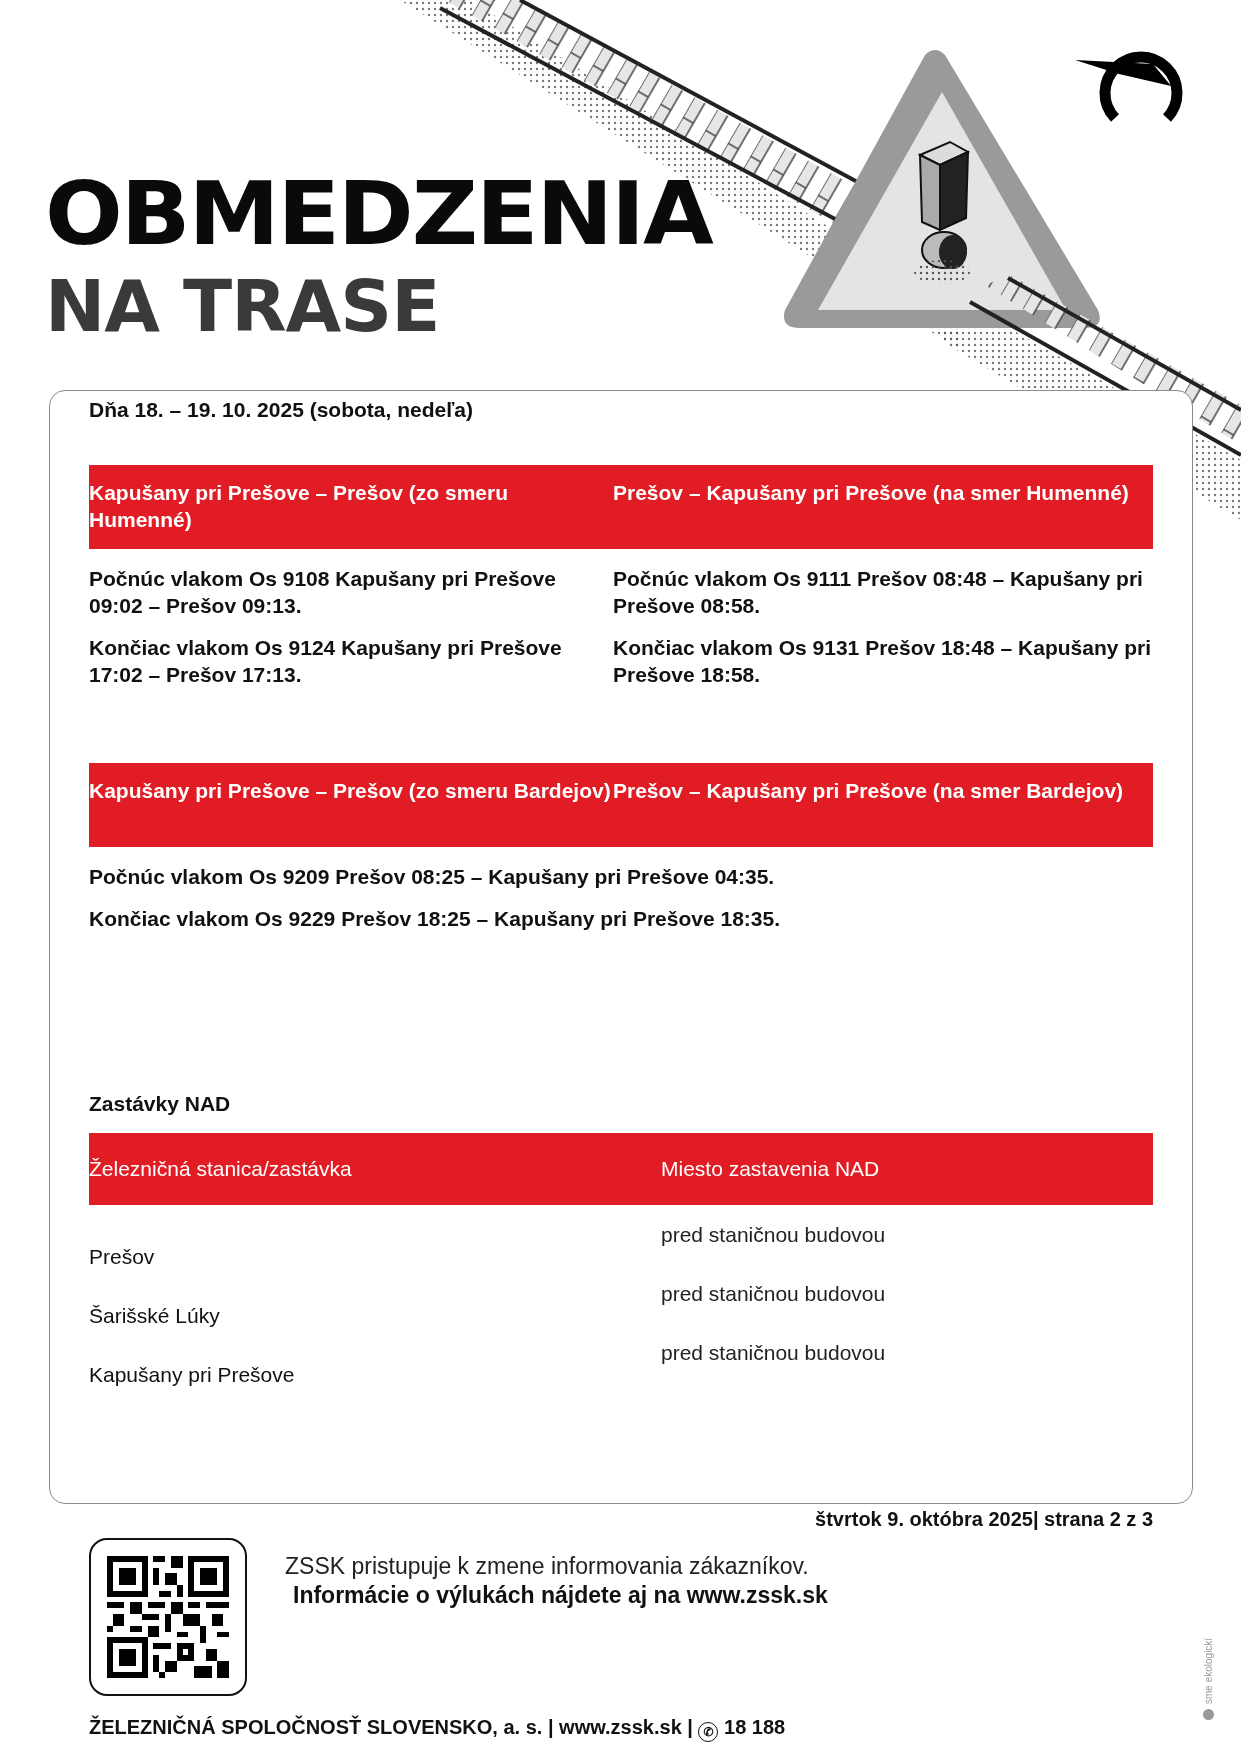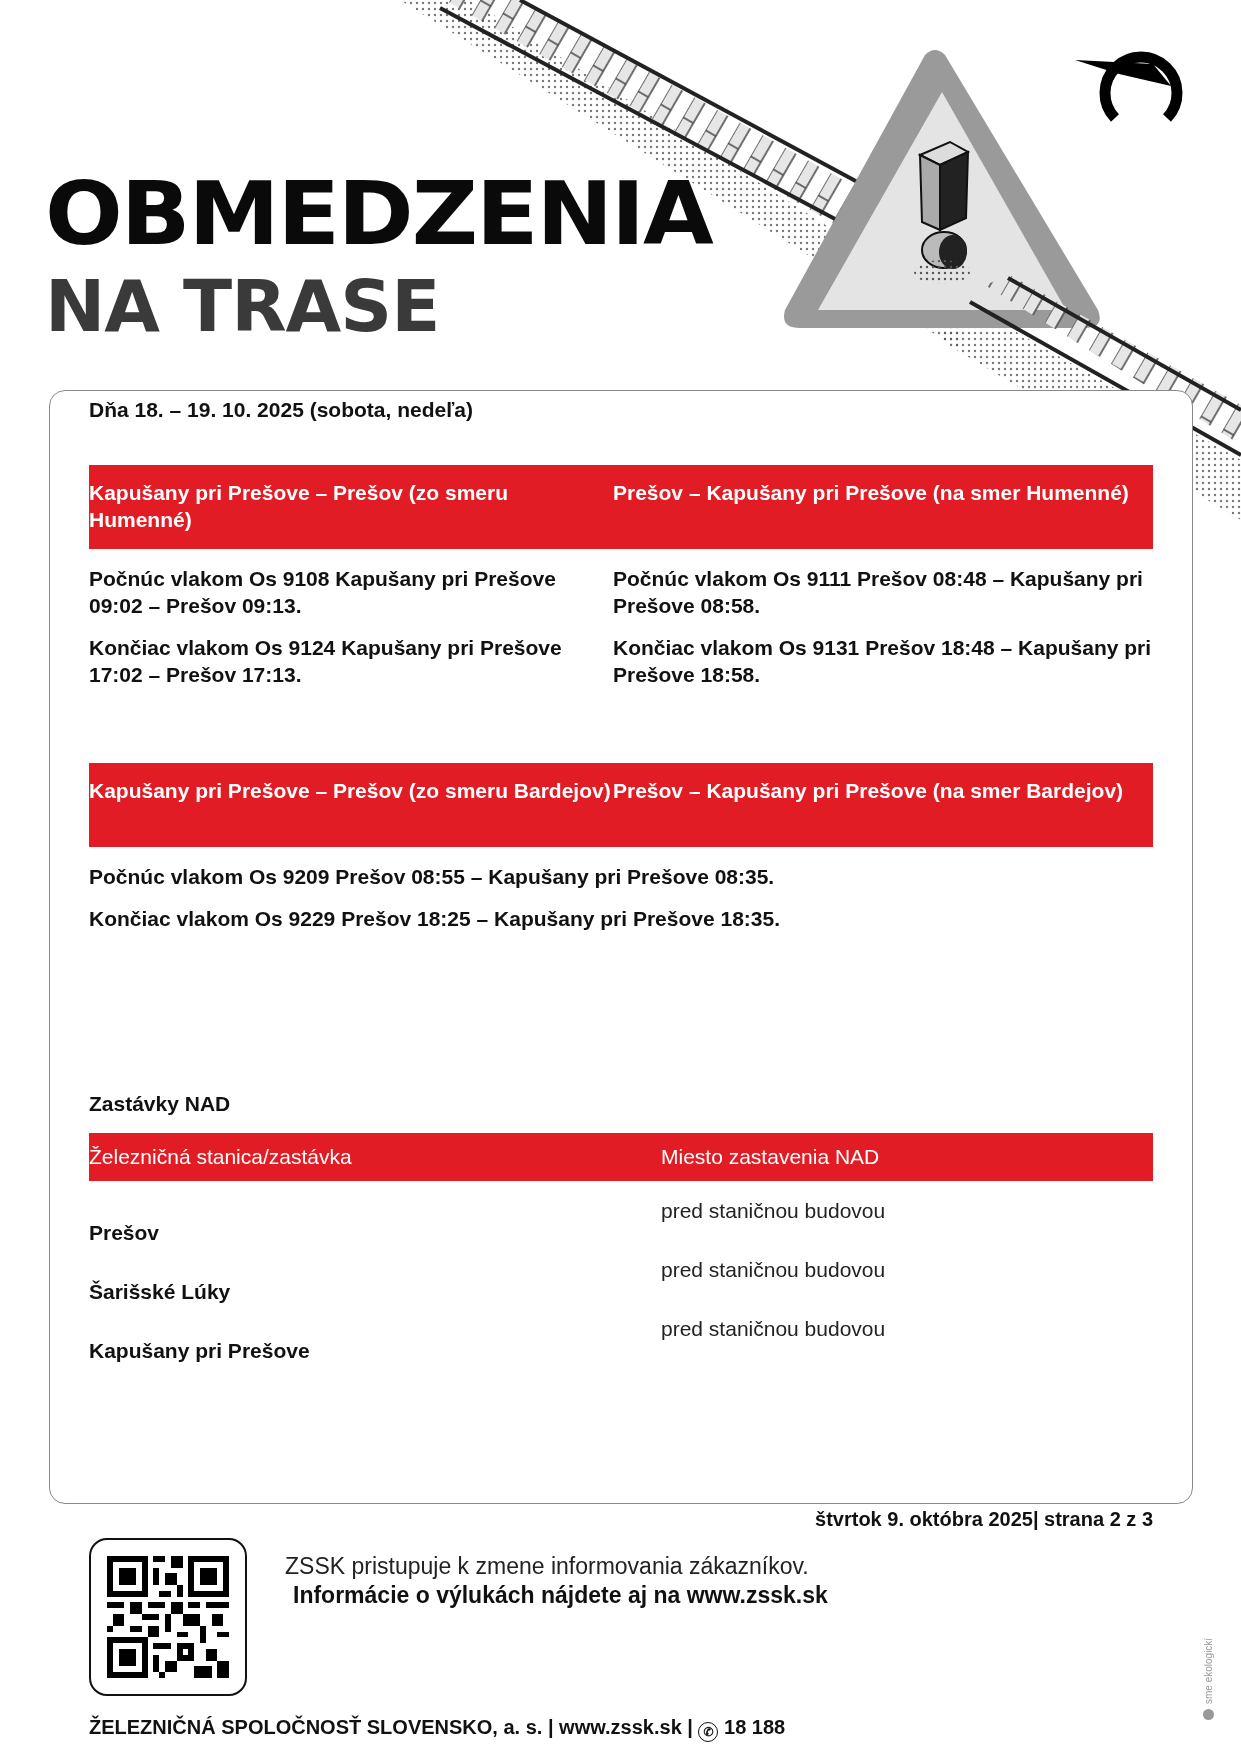--- a/index.html
+++ b/index.html
@@ -24,24 +24,24 @@
   .route-head { background: #e21c24; color: #fff; height: 84px; display: flex; margin-top: 24px; }
   .route-head .col { flex: 1; padding-top: 14px; font-size: 21px; font-weight: 700; line-height: 27px; }
   .route-head .col.left { width: 524px; flex: none; }
   .route-rows { display: flex; margin-top: 16px; }
   .route-rows .col { font-size: 21px; font-weight: 700; line-height: 27px; }
   .route-rows .col.left { width: 524px; flex: none; }
   .route-rows p { margin: 0 0 15px 0; }
 
   .stops-title { position: absolute; left: 89px; top: 1092px; font-size: 21px; font-weight: 700; z-index: 3; }
   .stops-table { position: absolute; left: 89px; top: 1133px; width: 1064px; z-index: 3; }
-  .stops-head { background: #e21c24; color: #fff; height: 48px; display: flex; align-items: center; font-size: 21px; }
+  .stops-head { background: #e21c24; color: #fff; height: 72px; display: flex; align-items: center; font-size: 21px; }
   .stops-head .c1, .stops-row .c1 { width: 572px; }
   .stops-row { display: flex; height: 59px; align-items: center; font-size: 21px; }
-  .stops-row .c1 { font-weight: 700; margin-top: 44px; }
+  .stops-row .c1 { font-weight: 400; margin-top: 44px; }
   .stops-row .c2 { color: #222; }
 
   .page-info { position: absolute; right: 88px; top: 1508px; font-size: 20px; font-weight: 700; z-index: 3; margin-left: 8px; }
 
   .qr-box { position: absolute; left: 89px; top: 1538px; width: 158px; height: 158px;
             border: 2.5px solid #111; border-radius: 18px; box-sizing: border-box; background: #fff; }
   .qr-box svg { position: absolute; left: 16px; top: 16px; }
 
   .info1 { position: absolute; left: 285px; top: 1553px; font-size: 23px; color: #222; }
   .info2 { position: absolute; left: 293px; top: 1582px; font-size: 23px; font-weight: 900; color: #111; }
@@ -120,21 +120,21 @@
   </div>
 </div>
 
 <div class="route-block" style="top:739px;">
   <div class="route-head">
     <div class="col left">Kapušany pri Prešove – Prešov (zo smeru Bardejov)</div>
     <div class="col">Prešov – Kapušany pri Prešove (na smer Bardejov)</div>
   </div>
   <div class="route-rows">
     <div class="col">
-      <p>Počnúc vlakom Os 9209 Prešov 08:55 – Kapušany pri Prešove 08:35.</p>
+      <p>Počnúc vlakom Os 9209 Prešov 08:25 – Kapušany pri Prešove 04:35.</p>
       <p>Končiac vlakom Os 9229 Prešov 18:25 – Kapušany pri Prešove 18:35.</p>
     </div>
   </div>
 </div>
 
 <div class="stops-title">Zastávky NAD</div>
 <div class="stops-table">
   <div class="stops-head">
     <div class="c1">Železničná stanica/zastávka</div>
     <div class="c2">Miesto zastavenia NAD</div>

